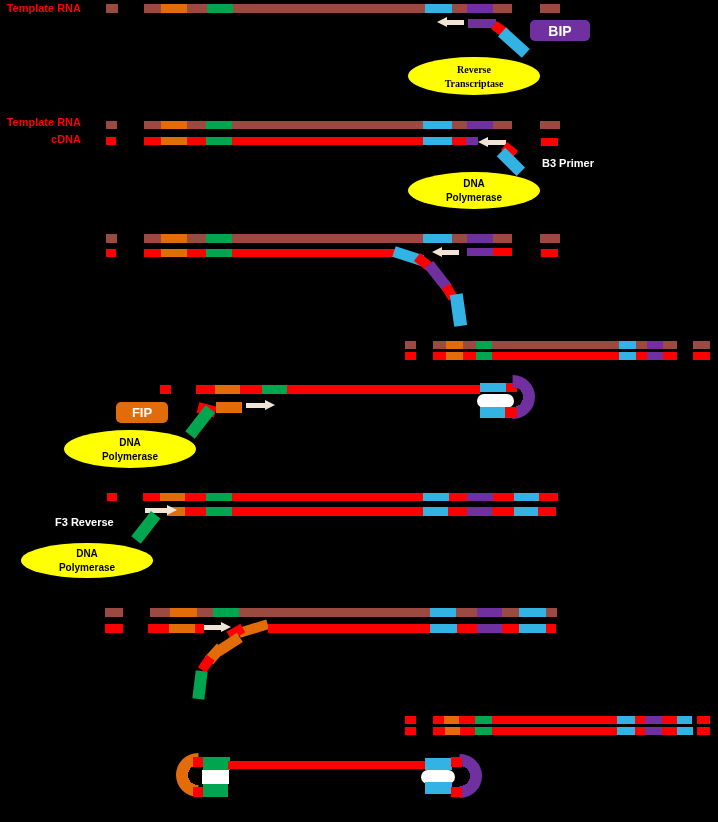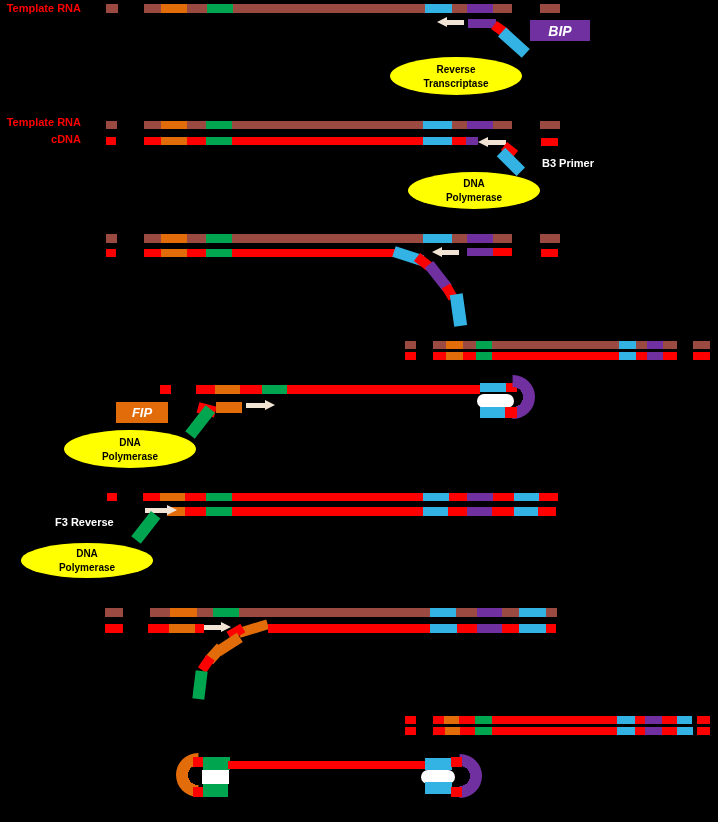--- a/index.html
+++ b/index.html
@@ -11,21 +11,21 @@
   .orange{background:var(--region-orange);}
   .green{background:var(--region-green);}
   .blue{background:var(--region-blue);}
   .purple{background:var(--region-purple);}
   .tilt{transform-origin:left center;}
   .lbl{position:absolute;font-weight:bold;font-size:11px;white-space:nowrap;}
   .lbl-red{color:var(--dna-red);}
   .lbl-white{color:var(--white);}
   .rlabels{text-align:right;}
   .badge{position:absolute;display:flex;align-items:center;justify-content:center;
-         color:#fff;font-weight:bold;border-radius:0;font-style:italic;}
+         color:#fff;font-weight:bold;border-radius:5px;}
   .enzyme{position:absolute;background:var(--enzyme-yellow);border-radius:50%;
           display:flex;flex-direction:column;align-items:center;justify-content:center;
           gap:3px;color:#000;font-weight:bold;font-size:10px;line-height:11px;text-align:center;}
   .arr{position:absolute;height:9px;}
   .arr .shaft{position:absolute;top:2px;height:5px;background:var(--arrow-cream);}
   .arr .head{position:absolute;width:0;height:0;top:-1px;
              border-top:5.5px solid transparent;border-bottom:5.5px solid transparent;}
   .arr-l .shaft{left:9px;right:0;}
   .arr-l .head{left:0;border-right:10px solid var(--arrow-cream);}
   .arr-r .shaft{left:0;right:9px;}
@@ -55,21 +55,21 @@
     <i class="seg brown" style="left:493px;top:4px;width:19px;height:9px"></i>
     <i class="seg brown" style="left:540px;top:4px;width:20px;height:9px"></i>
     <div class="arr arr-l" style="left:437px;top:18px;width:27px;">
         <span class="shaft"></span>
         <span class="head"></span>
       </div>
     <i class="seg purple" style="left:468px;top:19px;width:28px;height:9px"></i>
     <i class="seg red tilt" style="left:494px;top:20px;width:15px;height:10px;transform:rotate(35deg)"></i>
     <i class="seg blue tilt" style="left:502px;top:26px;width:32px;height:12px;transform:rotate(42deg)"></i>
     <div class="badge purple" style="left:530px;top:20px;width:60px;height:21px;font-size:14px;">BIP</div>
-    <div class="enzyme" style="left:390px;top:57px;width:132px;height:38px;">
+    <div class="enzyme" style="left:408px;top:57px;width:132px;height:38px;font-family:Liberation Serif, serif;">
       <span>Reverse</span>
       <span>Transcriptase</span>
     </div>
   </div>
 
   <div>
     <div class="lbl lbl-red rlabels" style="left:0px;top:116px;width:81px;">Template RNA</div>
     <div class="lbl lbl-red rlabels" style="left:0px;top:133px;width:81px;">cDNA</div>
     <i class="seg brown" style="left:106px;top:121px;width:11px;height:8px"></i>
     <i class="seg brown" style="left:144px;top:121px;width:17px;height:8px"></i>

